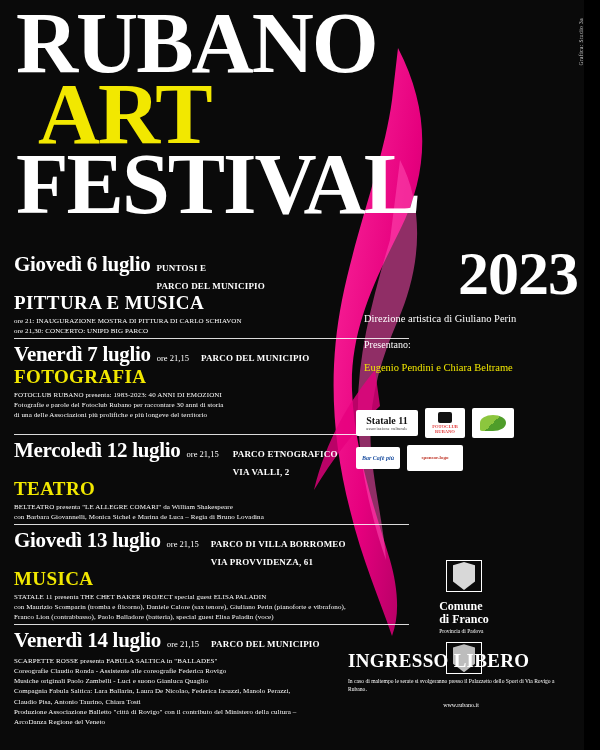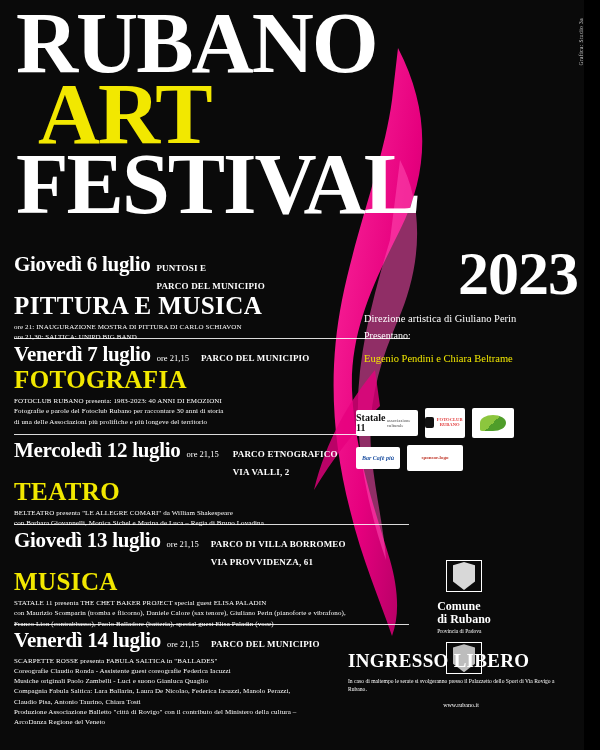--- a/index.html
+++ b/index.html
@@ -41,37 +41,37 @@
     white-space:nowrap;
   }
 
   
   .event{position:absolute;left:14px;width:400px;}
   .ev-head{display:flex;align-items:baseline;gap:6px;white-space:nowrap;}
   .ev-day{font-size:21px;font-weight:700;color:#fff;letter-spacing:-.3px;}
   .ev-time{font-size:8.5px;color:#fff;}
   .ev-venue{font-size:9px;font-weight:700;color:#fff;line-height:1.15;letter-spacing:.2px;}
   .ev-venue2{font-size:9px;font-weight:700;color:#fff;line-height:1.15;letter-spacing:.2px;}
-  .ev-disc{font-size:25px;font-weight:700;letter-spacing:.4px;line-height:1.05;}
+  .ev-disc{font-size:19px;font-weight:700;letter-spacing:.4px;line-height:1.05;}
   .disc-yellow{color:#f2e800;}
   .disc-white{color:#fff;}
   .ev-body{font-size:7px;line-height:1.45;color:#fff;margin-top:3px;letter-spacing:.1px;}
   .rule{height:1px;background:#ffffff;opacity:.85;margin:4px 0 3px 0;width:395px;}
 
   .venue-inline{display:inline-block;vertical-align:baseline;margin-left:6px;}
 
   
   .direz{position:absolute;right:10px;top:313px;width:210px;text-align:left;}
   .direz .d1{font-size:10.5px;color:#fff;}
-  .direz .d2{font-size:10px;color:#fff;margin-top:6px;}
+  .direz .d2{font-size:10px;color:#fff;margin-top:15px;}
   .direz .d3{font-size:10.5px;color:#f2e800;margin-top:12px;}
 
   .logos{position:absolute;right:10px;top:408px;width:218px;}
   .logo-row{display:flex;gap:7px;align-items:center;margin-bottom:7px;}
-  .logo{background:#fff;border-radius:2px;display:flex;align-items:center;justify-content:center;color:#111;}
+  .logo{background:#fff;border-radius:2px;display:flex;flex-direction:column;align-items:center;justify-content:center;color:#111;}
   .lg1{width:62px;height:26px;}
   .lg1 .big{font-size:10px;font-weight:700;line-height:1;color:#111;}
   .lg1 .small{font-size:4.2px;letter-spacing:.2px;color:#333;}
   .lg2{width:40px;height:30px;justify-content:center;}
   .lg2 .sq{width:14px;height:11px;background:#111;border-radius:2px;margin-bottom:2px;}
   .lg2 .nm{font-size:4.6px;font-weight:700;color:#e23a3a;line-height:1.05;text-align:center;}
   .lg3{width:42px;height:30px;}
   .lg3 .leaf{width:26px;height:16px;background:linear-gradient(135deg,#8cc63e 0 50%,#4f9d2a 50% 100%);border-radius:50% 50% 50% 10%;}
   .lg4{width:44px;height:22px;}
   .lg4 .nm{font-size:6px;font-weight:700;color:#1b4fa0;font-style:italic;}
@@ -120,21 +120,21 @@
     <div class="ev-head">
       <span class="ev-day">Giovedì 6 luglio</span>
       <span>
         <span class="ev-venue">PUNTOSI E</span><br>
         <span class="ev-venue2">PARCO DEL MUNICIPIO</span>
       </span>
     </div>
     <div class="ev-disc disc-white">PITTURA E MUSICA</div>
     <div class="ev-body">
       <div>ore 21: INAUGURAZIONE MOSTRA DI PITTURA DI CARLO SCHIAVON</div>
-      <div>ore 21,30: SALTICA: UNIPD BIG BAND</div>
+      <div>ore 21,30: CONCERTO: UNIPD BIG PARCO</div>
     </div>
   </div>
 
   <div class="event" style="top:334px;">
     <div class="rule"></div>
     <div class="ev-head">
       <span class="ev-day">Venerdì 7 luglio</span>
       <span class="ev-time">ore 21,15</span>
       <span class="ev-venue venue-inline">PARCO DEL MUNICIPIO</span>
     </div>
@@ -183,21 +183,21 @@
 
   <div class="event" style="top:620px;width:400px;">
     <div class="rule"></div>
     <div class="ev-head">
       <span class="ev-day">Venerdì 14 luglio</span>
       <span class="ev-time">ore 21,15</span>
       <span class="ev-venue venue-inline">PARCO DEL MUNICIPIO</span>
     </div>
     <div class="ev-body">
       <div>SCARPETTE ROSSE presenta FABULA SALTICA in "BALLADES"</div>
-      <div>Coreografie Claudio Ronda - Assistente guest coreografie Federica Iacuzzi</div>
+      <div>Coreografie Claudio Ronda - Assistente alle coreografie Federica Rovigo</div>
       <div>Musiche originali Paolo Zambelli - Luci e suono Gianluca Quaglio</div>
       <div>Compagnia Fabula Saltica: Lara Ballarin, Laura De Nicolao, Federica Iacuzzi, Manolo Perazzi,</div>
       <div>Claudio Pisa, Antonio Taurino, Chiara Tosti</div>
       <div>Produzione Associazione Balletto "città di Rovigo" con il contributo del Ministero della cultura –</div>
       <div>ArcoDanza Regione del Veneto</div>
     </div>
   </div>
 
   <div class="direz">
     <div class="d1">Direzione artistica di Giuliano Perin</div>
@@ -228,21 +228,21 @@
       </div>
     </div>
   </div>
 
   <div class="comune">
     <div class="crestbox">
         <div class="crest"></div>
       </div>
     <div>
       <div class="ctext">Comune</div>
-      <div class="ctext">di Rubano</div>
+      <div class="ctext">di Franco</div>
       <div class="csub">Provincia di Padova</div>
     </div>
     <div class="crestbox">
         <div class="crest" style="background:#bdbdbd;"></div>
       </div>
   </div>
 
   <div class="ingresso">
     <div class="big">INGRESSO LIBERO</div>
     <div class="note">In caso di maltempo le serate si svolgeranno presso il Palazzetto dello Sport di Via Rovigo a Rubano.</div>

